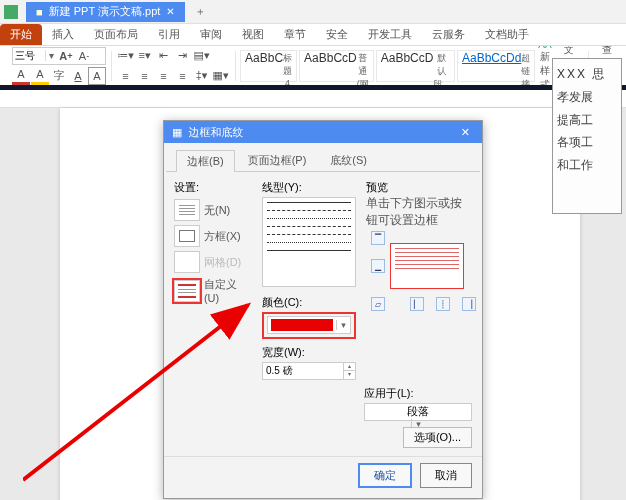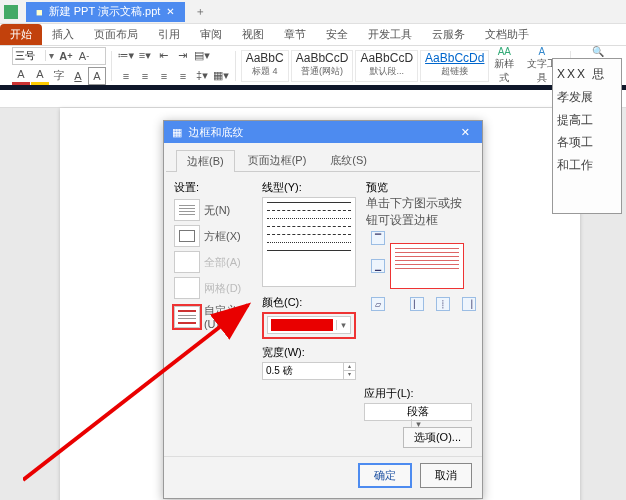--- a/index.html
+++ b/index.html
@@ -15,21 +15,21 @@
   .menu-bar { height: 22px; background: #fff; display: flex; align-items: center; border-bottom: 1px solid #ddd; }
   .menu-tab { padding: 3px 10px; font-size: 11px; color: #555; cursor: pointer; }
   .menu-tab.active { background: #c2410c; color: #fff; border-radius: 4px 4px 0 0; }
 
   .ribbon { height: 44px; background: #fff; display: flex; align-items: center; border-bottom: 5px solid #0f172a; padding: 0 12px; gap: 3px; font-size: 10px; color: #555; overflow: hidden; }
   .font-box { display: flex; align-items: center; border: 1px solid #ccc; height: 18px; }
   .font-box input { border: none; width: 32px; font-size: 10px; padding: 0 2px; outline: none; }
   .font-box .arrow { width: 12px; text-align: center; color: #666; border-left: 1px solid #ddd; }
   .r-btn { width: 18px; height: 18px; display: flex; align-items: center; justify-content: center; color: #555; font-size: 11px; }
   .r-sep { width: 1px; height: 30px; background: #e5e5e5; margin: 0 2px; }
-  .style-box { border: 1px solid #e8e8e8; height: 32px; padding: 1px 4px; text-align: center; font-size: 9px; color: #666; display: flex; flex-direction: column; justify-content: flex-start; }
+  .style-box { border: 1px solid #e8e8e8; height: 32px; padding: 1px 4px; text-align: center; font-size: 9px; color: #666; display: flex; flex-direction: row; justify-content: flex-end; }
   .style-box .big { font-size: 12px; color: #333; line-height: 1.1; }
   .ribbon-end { margin-left: auto; display: flex; align-items: center; gap: 10px; }
   .ribbon-end-item { text-align: center; font-size: 10px; color: #555; }
 
   .ruler { height: 18px; background: #fff; border-bottom: 1px solid #ddd; }
 
   .doc-area { position: absolute; top: 108px; left: 0; right: 0; bottom: 0; background: #e9e9e9; }
   .page { position: absolute; top: 0; left: 60px; width: 520px; height: 400px; background: #fff; box-shadow: 0 1px 4px rgba(0,0,0,.2); }
 
   .text-box { position: absolute; top: 58px; right: 4px; width: 70px; height: 156px; border: 1px solid #999; background: #fdfdfd; padding: 4px; font-size: 12px; color: #444; line-height: 1.9; }
@@ -246,24 +246,20 @@
         <div class="setting-row">
           <div class="setting-icon si-lines"></div>
           <span>无(N)</span>
         </div>
         <div class="setting-row">
           <div class="setting-icon si-box"></div>
           <span>方框(X)</span>
         </div>
         <div class="setting-row dis">
           <div class="setting-icon"></div>
-          <span>全部(A)</span>
-        </div>
-        <div class="setting-row dis">
-          <div class="setting-icon"></div>
           <span>网格(D)</span>
         </div>
         <div class="setting-row">
           <div class="setting-icon si-custom sel"></div>
           <span>自定义(U)</span>
         </div>
       </div>
 
       <div class="col-mid">
         <div class="group-label">线型(Y):</div>

